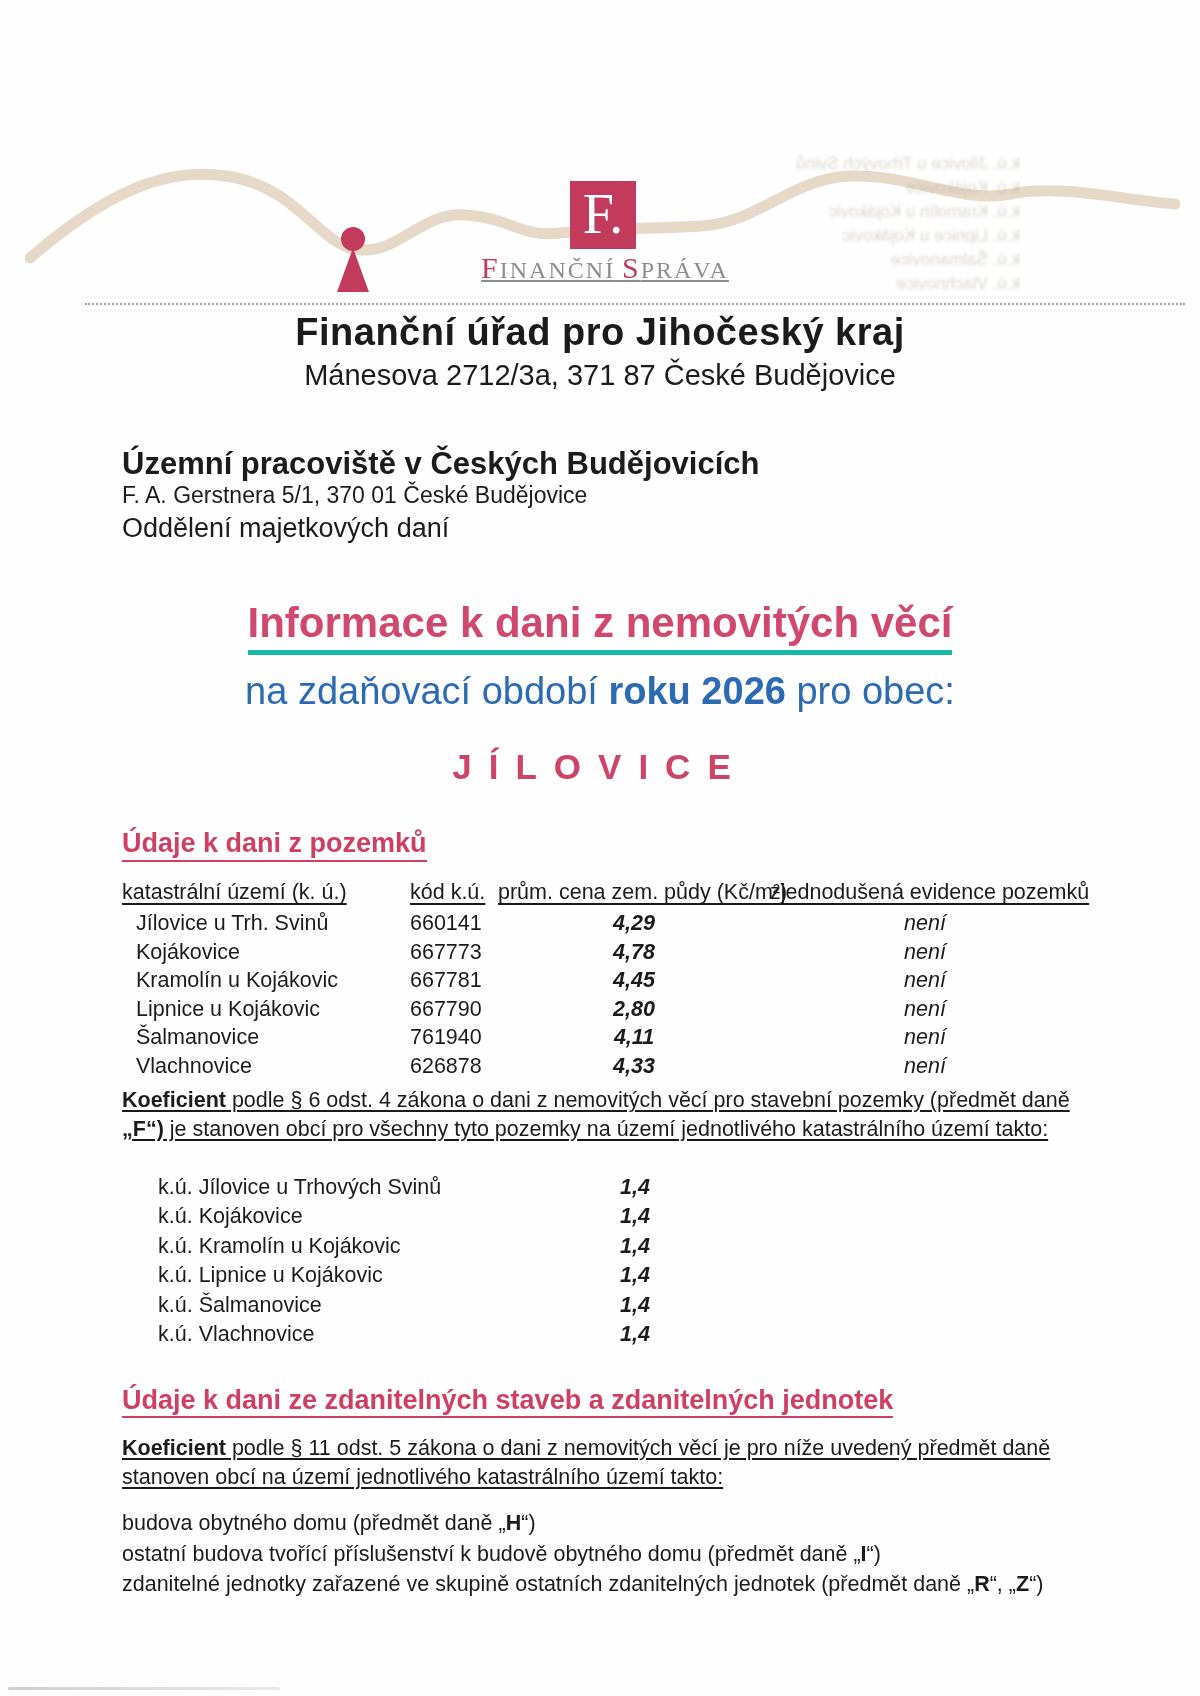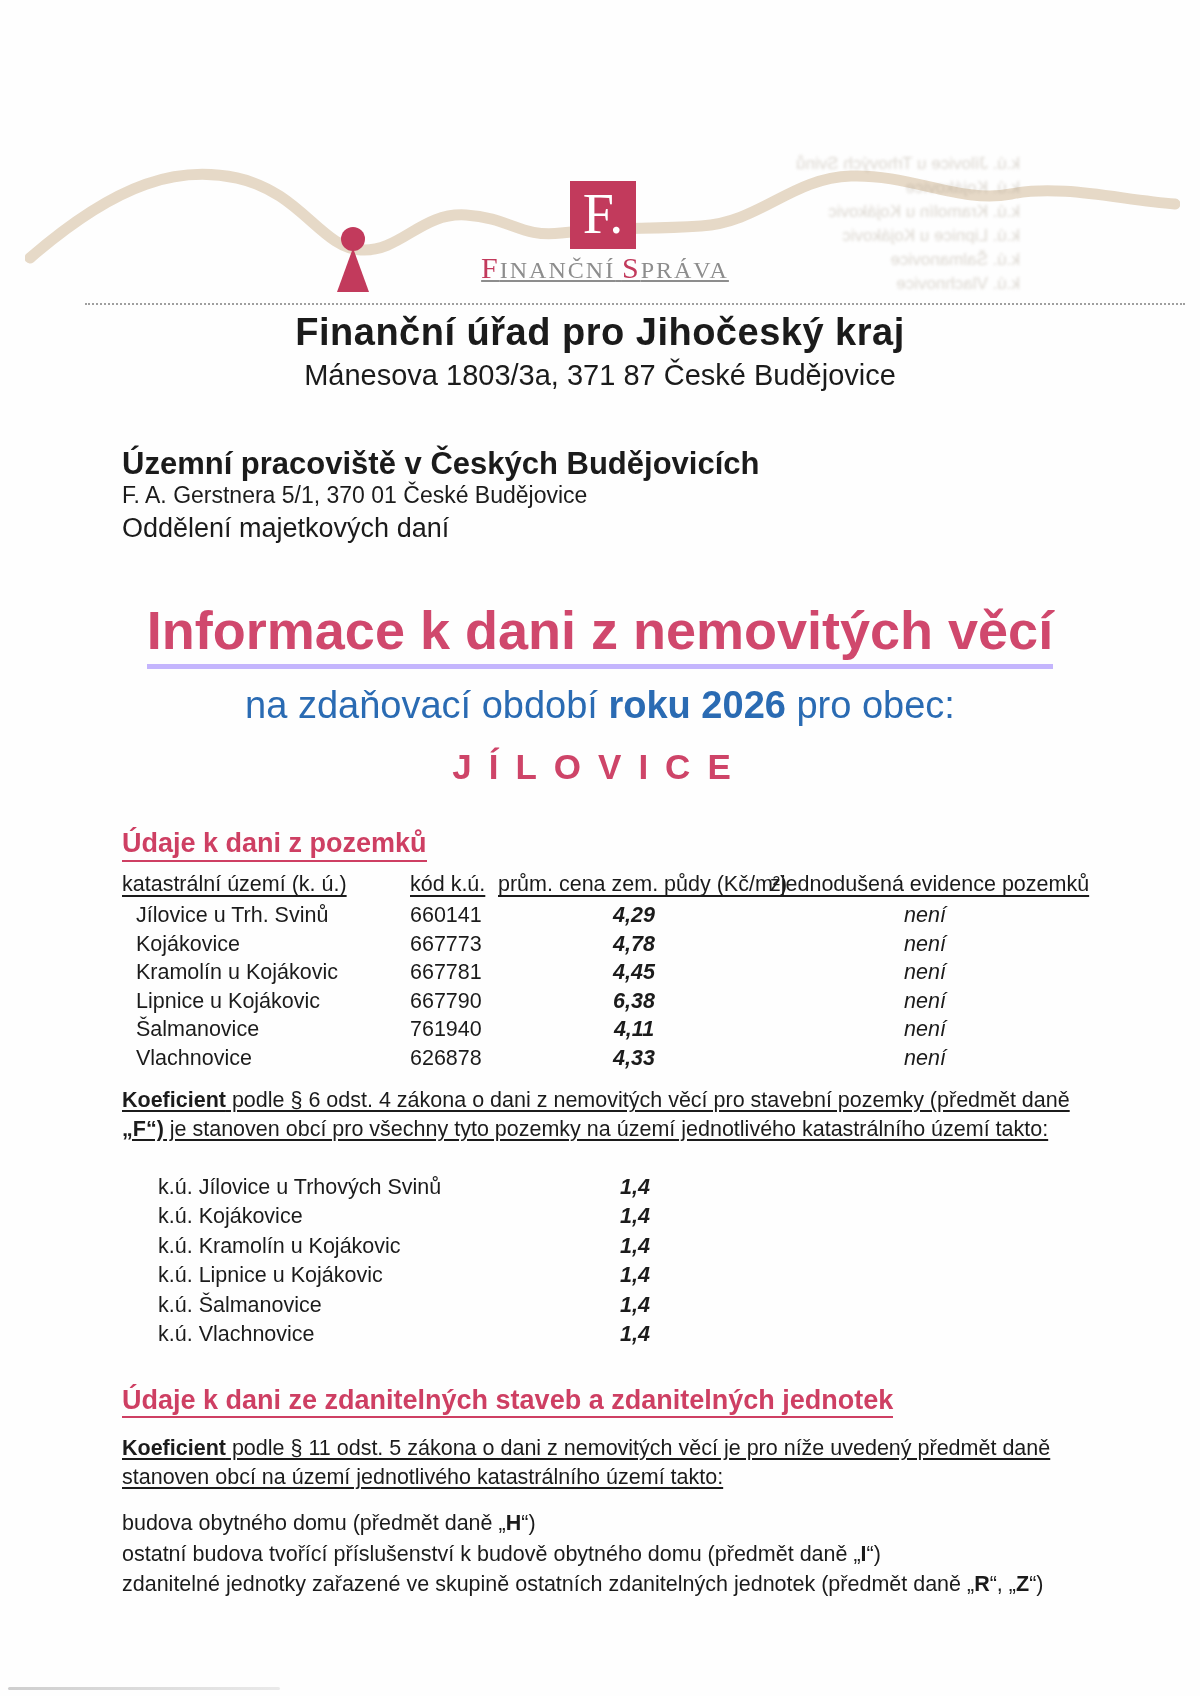--- a/index.html
+++ b/index.html
@@ -39,36 +39,36 @@
   .org { position:absolute; left:0; top:311px; width:100%; text-align:center; }
   .org-name { font-size:38px; font-weight:bold; letter-spacing:.5px; }
   .org-addr { font-size:29px; margin-top:5px; }
   .office { position:absolute; left:122px; top:446px; }
   .office-name { font-size:31px; font-weight:bold; }
   .office-addr { font-size:23px; }
   .office-dept { font-size:27px; margin-top:4px; }
   
   .main-title { position:absolute; left:0; top:599px; width:100%; text-align:center; }
   .info-heading {
-    display:inline-block; font-size:54px; font-weight:bold; color:#d0486d;
-    border-bottom:5px solid #c4b5fd; padding-bottom:3px;
+    display:inline-block; font-size:42px; font-weight:bold; color:#d0486d;
+    border-bottom:5px solid #14b8a6; padding-bottom:3px;
   }
   .info-subtitle { margin-top:15px; font-size:38px; color:#2a6bb3; }
   .info-subtitle b { font-weight:bold; }
   .municipality {
     position:absolute; left:0; top:747px; width:100%; text-align:center;
     font-size:35px; font-weight:bold; color:#ce4468; letter-spacing:17px;
   }
   
   .land { position:absolute; left:122px; top:828px; width:958px; }
   .section-heading {
     display:inline-block; font-size:27px; font-weight:bold; color:#ce3f63;
     border-bottom:2px solid #ce3f63; padding-bottom:1px;
   }
-  .land-table { margin-top:9px; font-size:21.5px; }
+  .land-table { margin-top:17px; font-size:21.5px; }
   .thead, .trow { display:grid; grid-template-columns:288px 88px 272px 310px; }
   .thead .hcell { text-decoration:underline; text-underline-offset:4px; white-space:nowrap; }
   .trow { line-height:28.6px; }
   .thead { line-height:27px; margin-bottom:3px; }
   .cell-area { padding-left:14px; }
   .cell-price { text-align:center; font-weight:bold; font-style:italic; }
   .cell-evid { text-align:center; font-style:italic; }
   
   .coef1 { position:absolute; left:122px; top:1086px; width:964px;
     font-size:21.5px; line-height:28.5px; }
@@ -108,21 +108,21 @@
   <div class="pin-body"></div>
 
   <div class="logo-box">F.</div>
 
   <div class="brand"><span class="cap red">F</span><span>INANČNÍ</span> <span class="cap red">S</span><span>PRÁVA</span></div>
 
   <div class="dotted-sep"></div>
 
   <div class="org">
     <div class="org-name">Finanční úřad pro Jihočeský kraj</div>
-    <div class="org-addr">Mánesova 1803/3a, 371 87 České Budějovice</div>
+    <div class="org-addr">Mánesova 2712/3a, 371 87 České Budějovice</div>
   </div>
 
   <div class="office">
     <div class="office-name">Územní pracoviště v Českých Budějovicích</div>
     <div class="office-addr">F. A. Gerstnera 5/1, 370 01 České Budějovice</div>
     <div class="office-dept">Oddělení majetkových daní</div>
   </div>
 
   <div class="main-title">
     <div class="info-heading">Informace k dani z nemovitých věcí</div>
@@ -154,21 +154,21 @@
       </div>
       <div class="trow">
         <div class="cell-area">Kramolín u Kojákovic</div>
         <div class="cell-code">667781</div>
         <div class="cell-price">4,45</div>
         <div class="cell-evid">není</div>
       </div>
       <div class="trow">
         <div class="cell-area">Lipnice u Kojákovic</div>
         <div class="cell-code">667790</div>
-        <div class="cell-price">6,38</div>
+        <div class="cell-price">2,80</div>
         <div class="cell-evid">není</div>
       </div>
       <div class="trow">
         <div class="cell-area">Šalmanovice</div>
         <div class="cell-code">761940</div>
         <div class="cell-price">4,11</div>
         <div class="cell-evid">není</div>
       </div>
       <div class="trow">
         <div class="cell-area">Vlachnovice</div>

